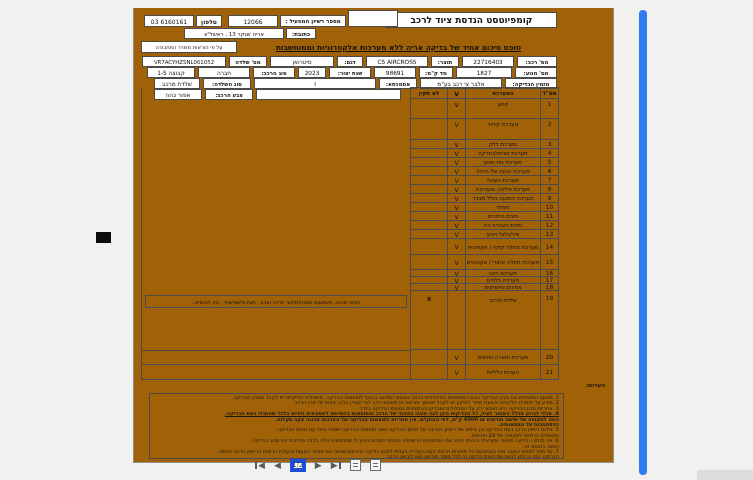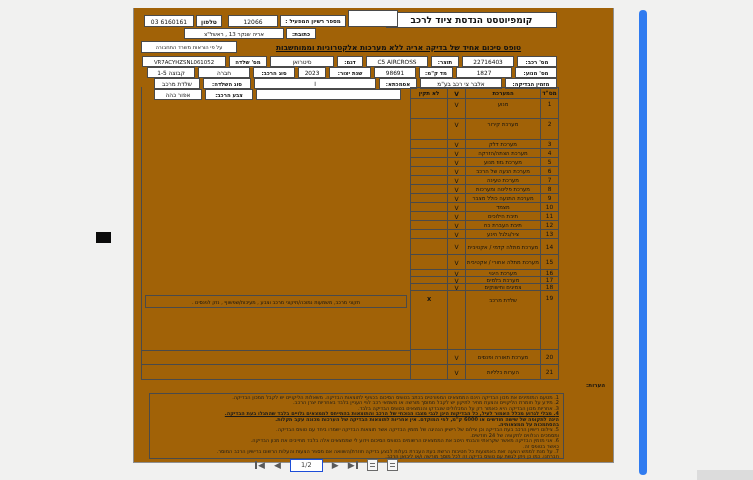--- a/index.html
+++ b/index.html
@@ -58,21 +58,21 @@
   .note-line.em { font-weight:bold; text-decoration:underline; }
 
   
   .scrollbar { position:absolute; left:639px; top:10px; width:8px; height:465px; background:#2f7bf0; border-radius:4px; }
   .redaction { position:absolute; left:96px; top:232px; width:15px; height:11px; background:#0b0b0b; }
   .corner-box { position:absolute; left:697px; top:470px; width:56px; height:10px; background:#dcdcdc; }
 
   .pager { position:absolute; left:255px; top:456px; height:18px; display:flex; align-items:center; gap:9px; }
   .pg-btn { display:flex; align-items:center; gap:1px; color:#5a5a5a; font-size:9px; cursor:default; line-height:1; }
   .pg-bar { width:2px; height:8px; background:#5a5a5a; }
-  .page-ind { width:33px; height:13px; border:1px solid #1d4ed8; background:#fff; display:flex; align-items:center; justify-content:center; font-size:6.5px; color:#333; }
+  .page-ind { width:16px; height:13px; border:4px solid #1d4ed8; background:#fff; display:flex; align-items:center; justify-content:center; font-size:6.5px; color:#333; }
   .mini-icon { width:11px; height:12px; border:1px solid #6a6a6a; background:#f6f6f6; position:relative; }
   .mini-icon::after { content:""; position:absolute; left:2px; top:3px; right:2px; height:1px; background:#6a6a6a; box-shadow:0 3px 0 #6a6a6a; }
 </style>
 </head>
 <body>
 
 <div id="viewport">
 
   <div class="page">
 

